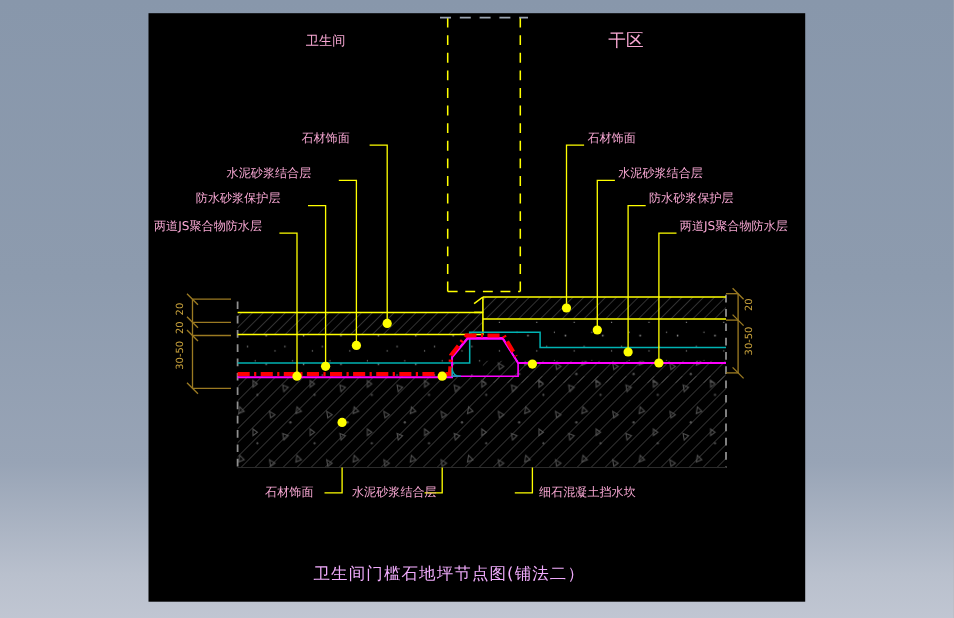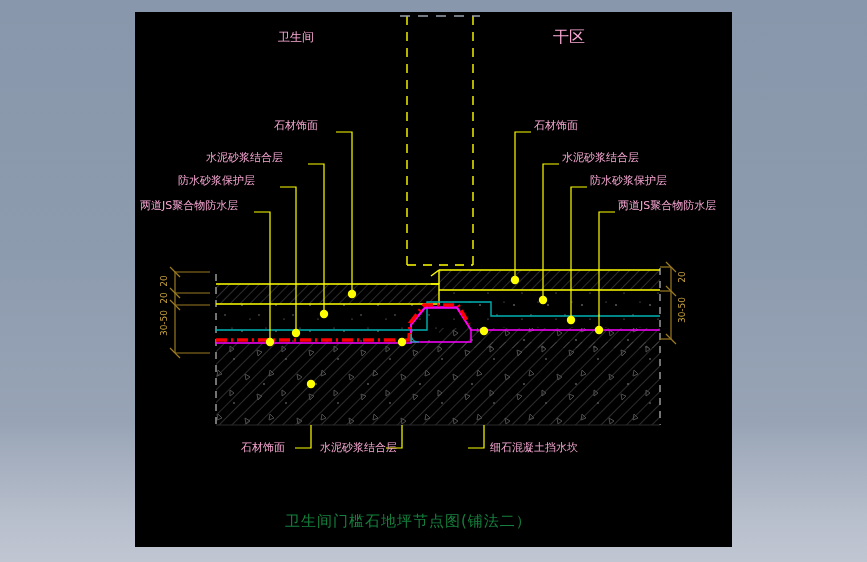--- a/index.html
+++ b/index.html
@@ -23,21 +23,21 @@
     position:absolute;
     color:#f9a8d4;
     font-family:"DejaVu Sans","Liberation Sans",sans-serif;
     font-size:11px;
     line-height:12px;
     white-space:nowrap;
     letter-spacing:0px;
   }
   .title {
     position:absolute;
-    color:#15803d;
+    color:#f0abfc;
     font-size:15px;
     letter-spacing:1px;
     white-space:nowrap;
     font-family:"DejaVu Sans","Liberation Sans",sans-serif;
   }
   .dim {
     position:absolute;
     color:#caa33c;
     font-size:9px;
     white-space:nowrap;

